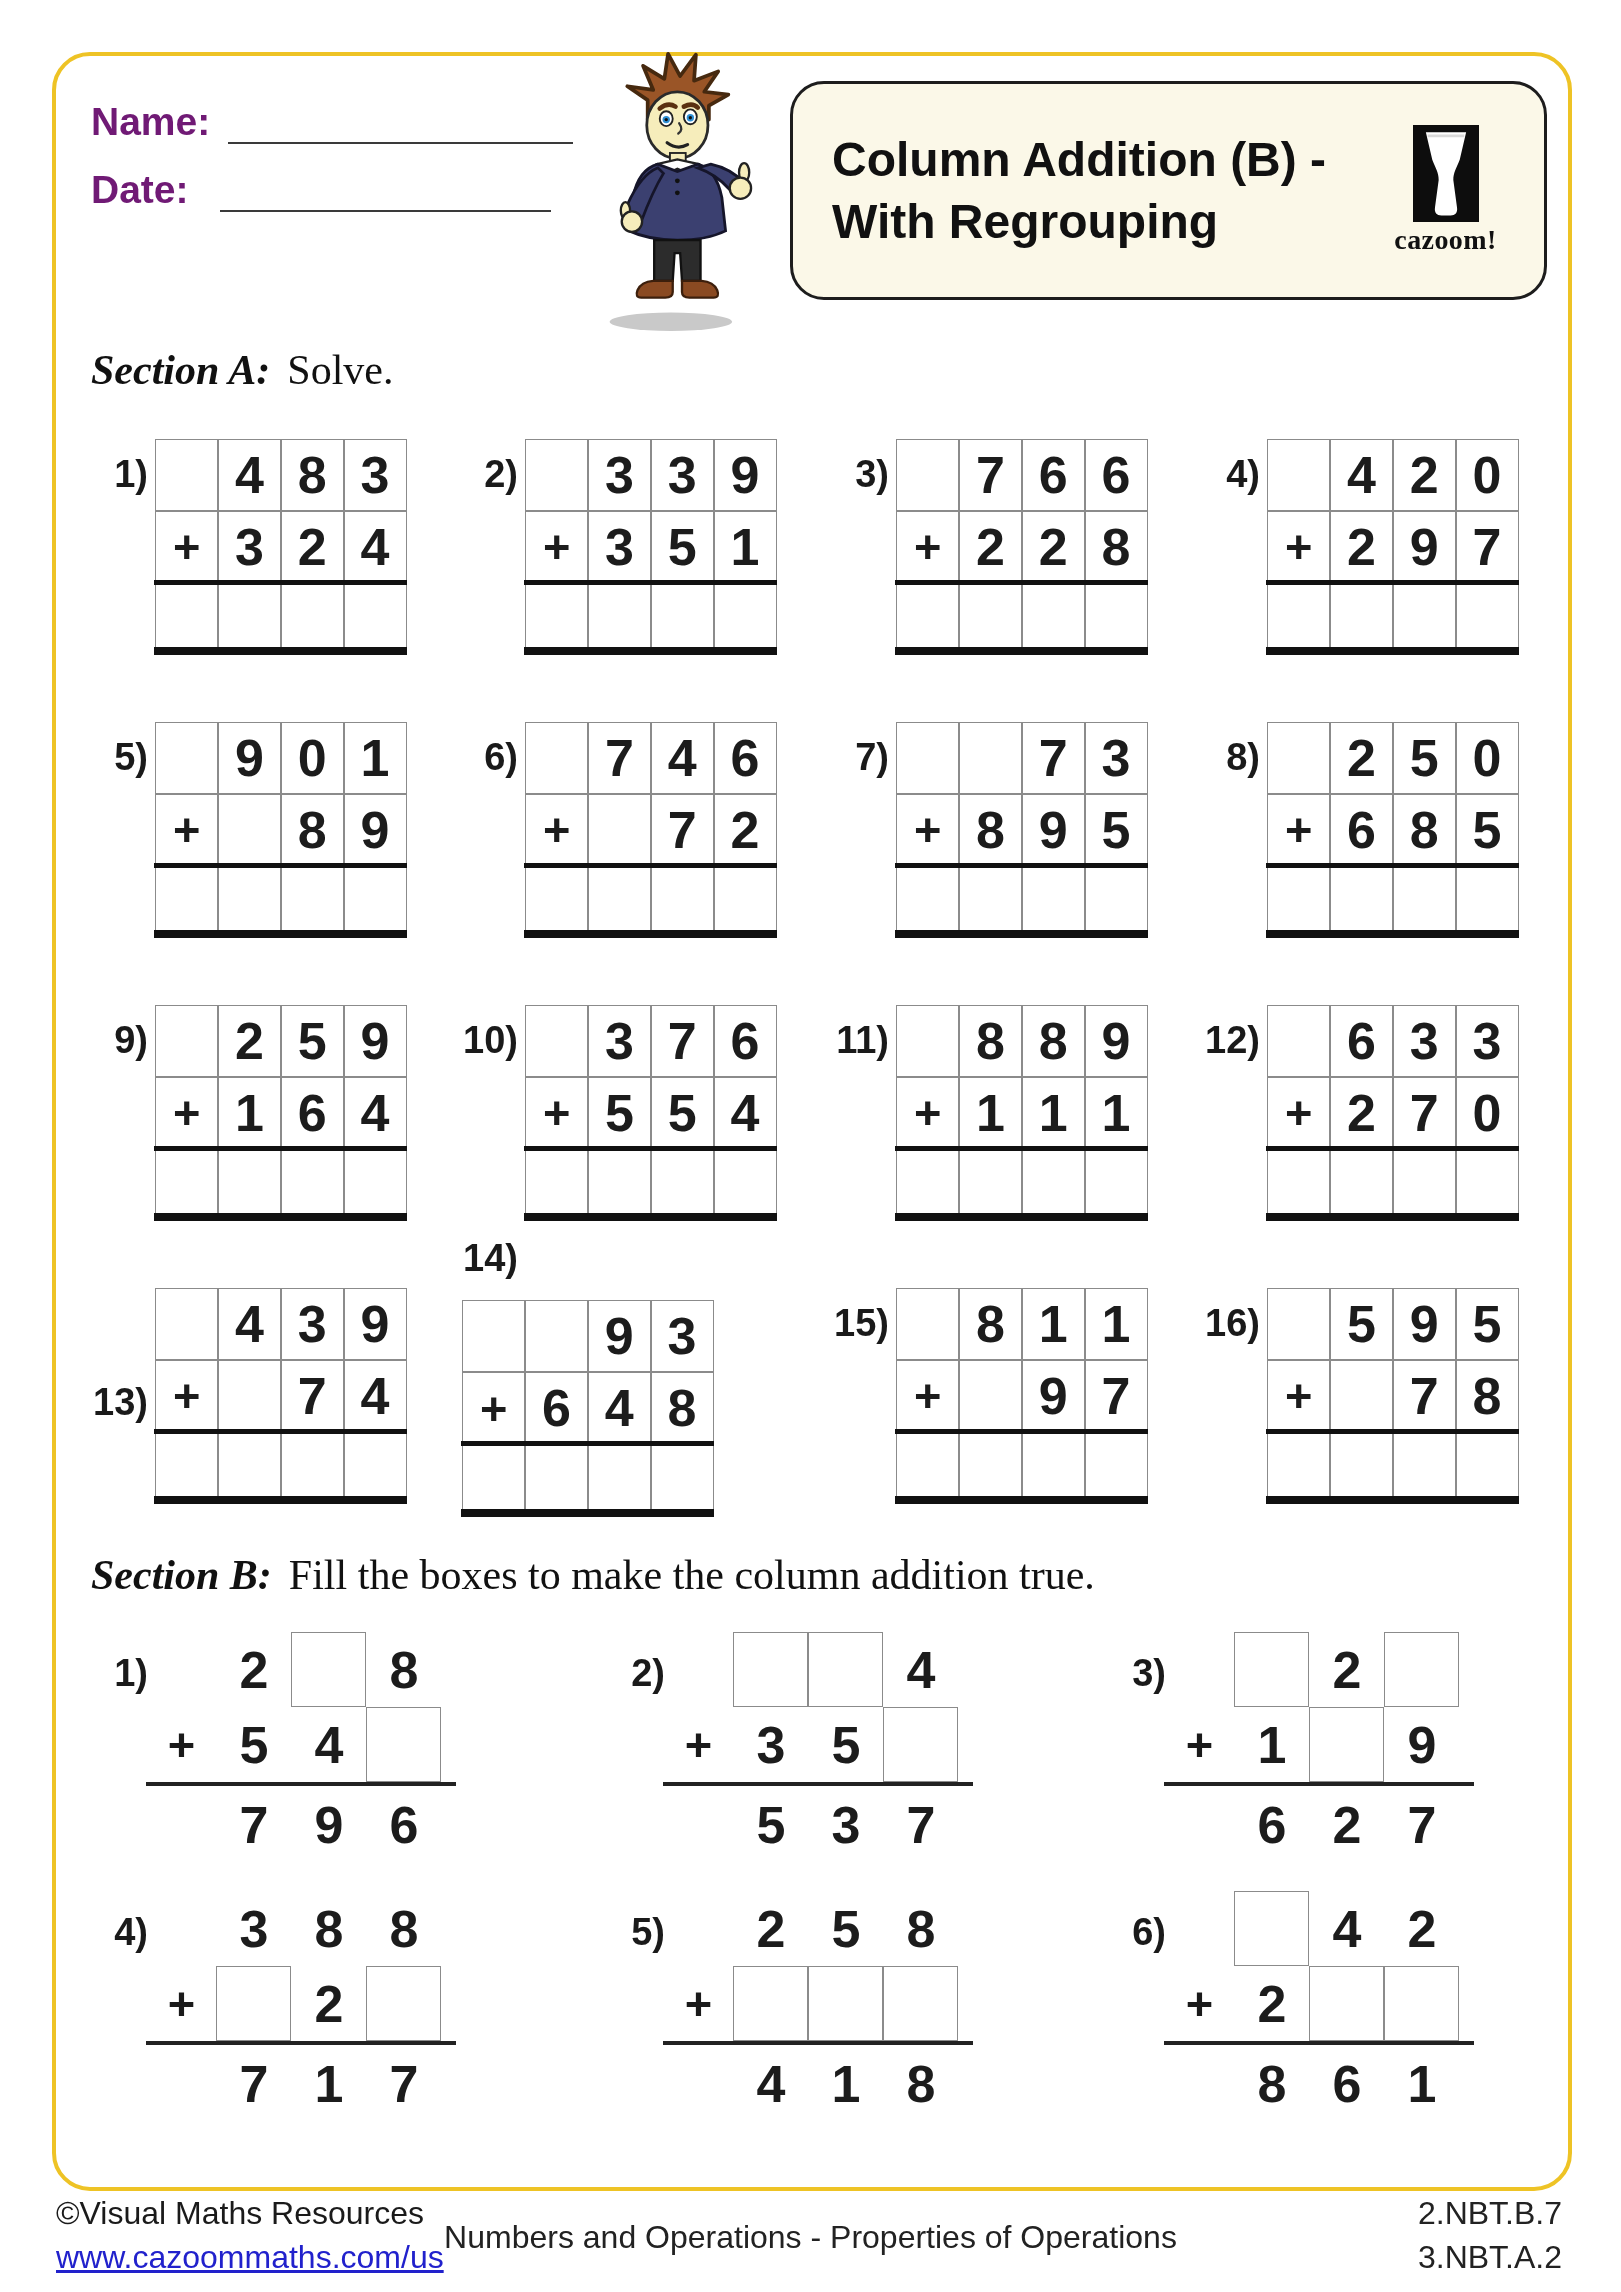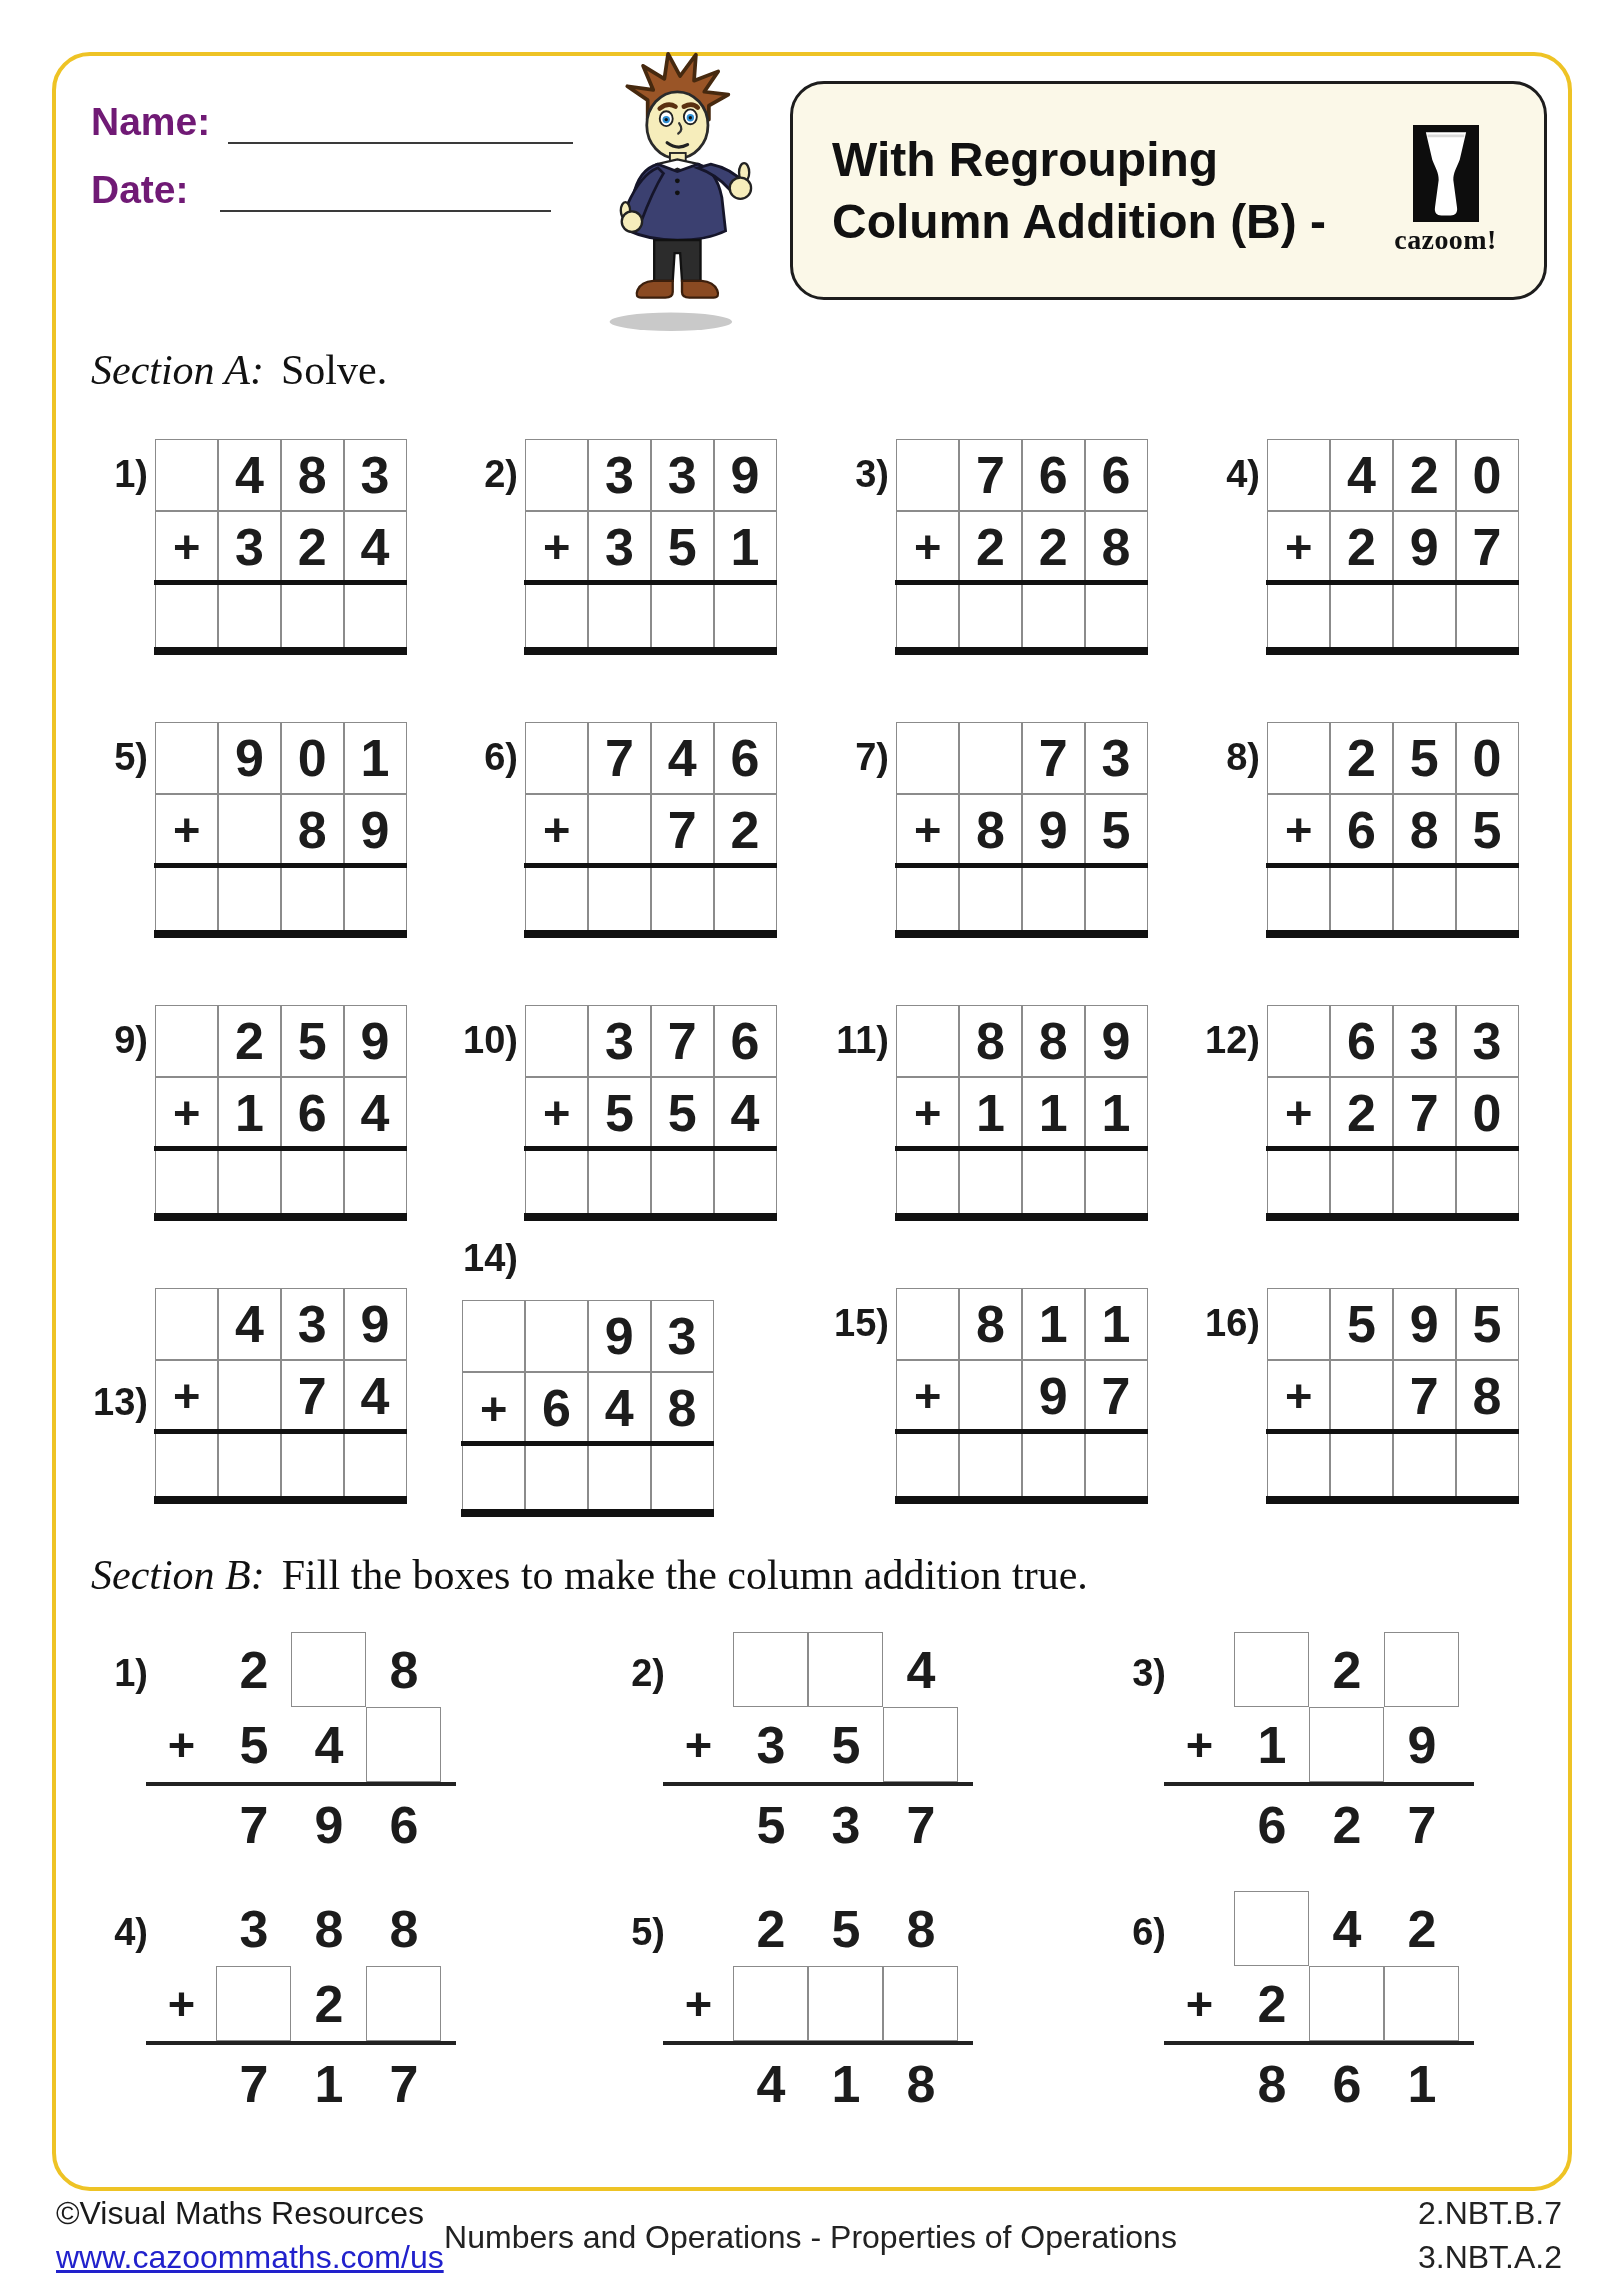--- a/index.html
+++ b/index.html
@@ -27,21 +27,21 @@
     background:#fbf8e8;border:3.6px solid #1d1d1d;border-radius:34px;
     display:flex;align-items:center;box-sizing:border-box;padding:0 27px 0 39px;
   }
   .title-text{flex:1;font-size:48px;font-weight:bold;line-height:1.28;color:#111;}
   .logo-wrap{width:143px;text-align:center;}
   .logo-badge{width:66px;height:97px;background:#0d0d0d;margin:0 auto;display:block;}
   .logo-word{font-family:"Liberation Serif", serif;font-weight:bold;font-size:28px;color:#111;margin-top:1.8px;letter-spacing:0.4px;}
 
   
   .sec-head{position:absolute;font-family:"Liberation Serif", serif;font-size:42px;color:#111;}
-  .sec-head .sec-name{font-weight:normal;font-style:italic;}
+  .sec-head .sec-name{font-weight:bold;font-style:italic;}
   .sec-head .sec-instr{margin-left:17px;}
   #secA-head{left:91px;top:346px;}
   #secB-head{left:91px;top:1551px;}
 
   
   .aprob{position:absolute;display:flex;}
   .plabel{width:63px;text-align:right;font-size:38px;font-weight:bold;padding-top:14.3px;flex:0 0 63px;}
   .agrid{
     position:relative;margin-left:7.2px;
     display:grid;grid-template-columns:repeat(4,61px);grid-template-rows:repeat(3,70px);
@@ -117,22 +117,22 @@
   <ellipse cx="177" cy="135" rx="5.5" ry="10" fill="#f6edbb" stroke="#222" stroke-width="2.5"></ellipse>
   <circle cx="173" cy="152" r="11.5" fill="#f6edbb" stroke="#222" stroke-width="2.5"></circle>
 
   <path d="M80,208 L80,252 L100,252 L102,222 L108,222 L110,252 L130,252 L130,208 Z" fill="#2c2c2c" stroke="#111" stroke-width="2.5"></path>
   <path d="M79,252 L100,252 L100,264 Q100,270 92,270 L66,270 Q59,270 62,262 Q66,253 79,252 Z" fill="#8a4a22" stroke="#3c1f0c" stroke-width="2.5"></path>
   <path d="M110,252 L131,252 Q144,253 148,262 Q151,270 144,270 L118,270 Q110,270 110,264 Z" fill="#8a4a22" stroke="#3c1f0c" stroke-width="2.5"></path>
 </svg>
 
 <div class="title-box">
   <div class="title-text">
+    <div>Column Addition (B) -</div>
     <div>With Regrouping</div>
-    <div>Column Addition (B) -</div>
   </div>
   <div class="logo-wrap">
     <svg class="logo-badge" viewBox="0 0 72 106" width="66" height="97">
       <rect x="0" y="0" width="72" height="106" fill="#0d0d0d"></rect>
       <path d="M14,8 H58 L51,38 C47,48 44,52 44,60 L48,90 C49,96 46,99 41,99 H31 C26,99 23,96 24,90 L28,60 C28,52 25,48 21,38 Z" fill="#ffffff"></path>
       <path d="M16,12 H56" stroke="#d9d9d9" stroke-width="3"></path>
     </svg>
     <div class="logo-word">cazoom!</div>
   </div>
 </div>

